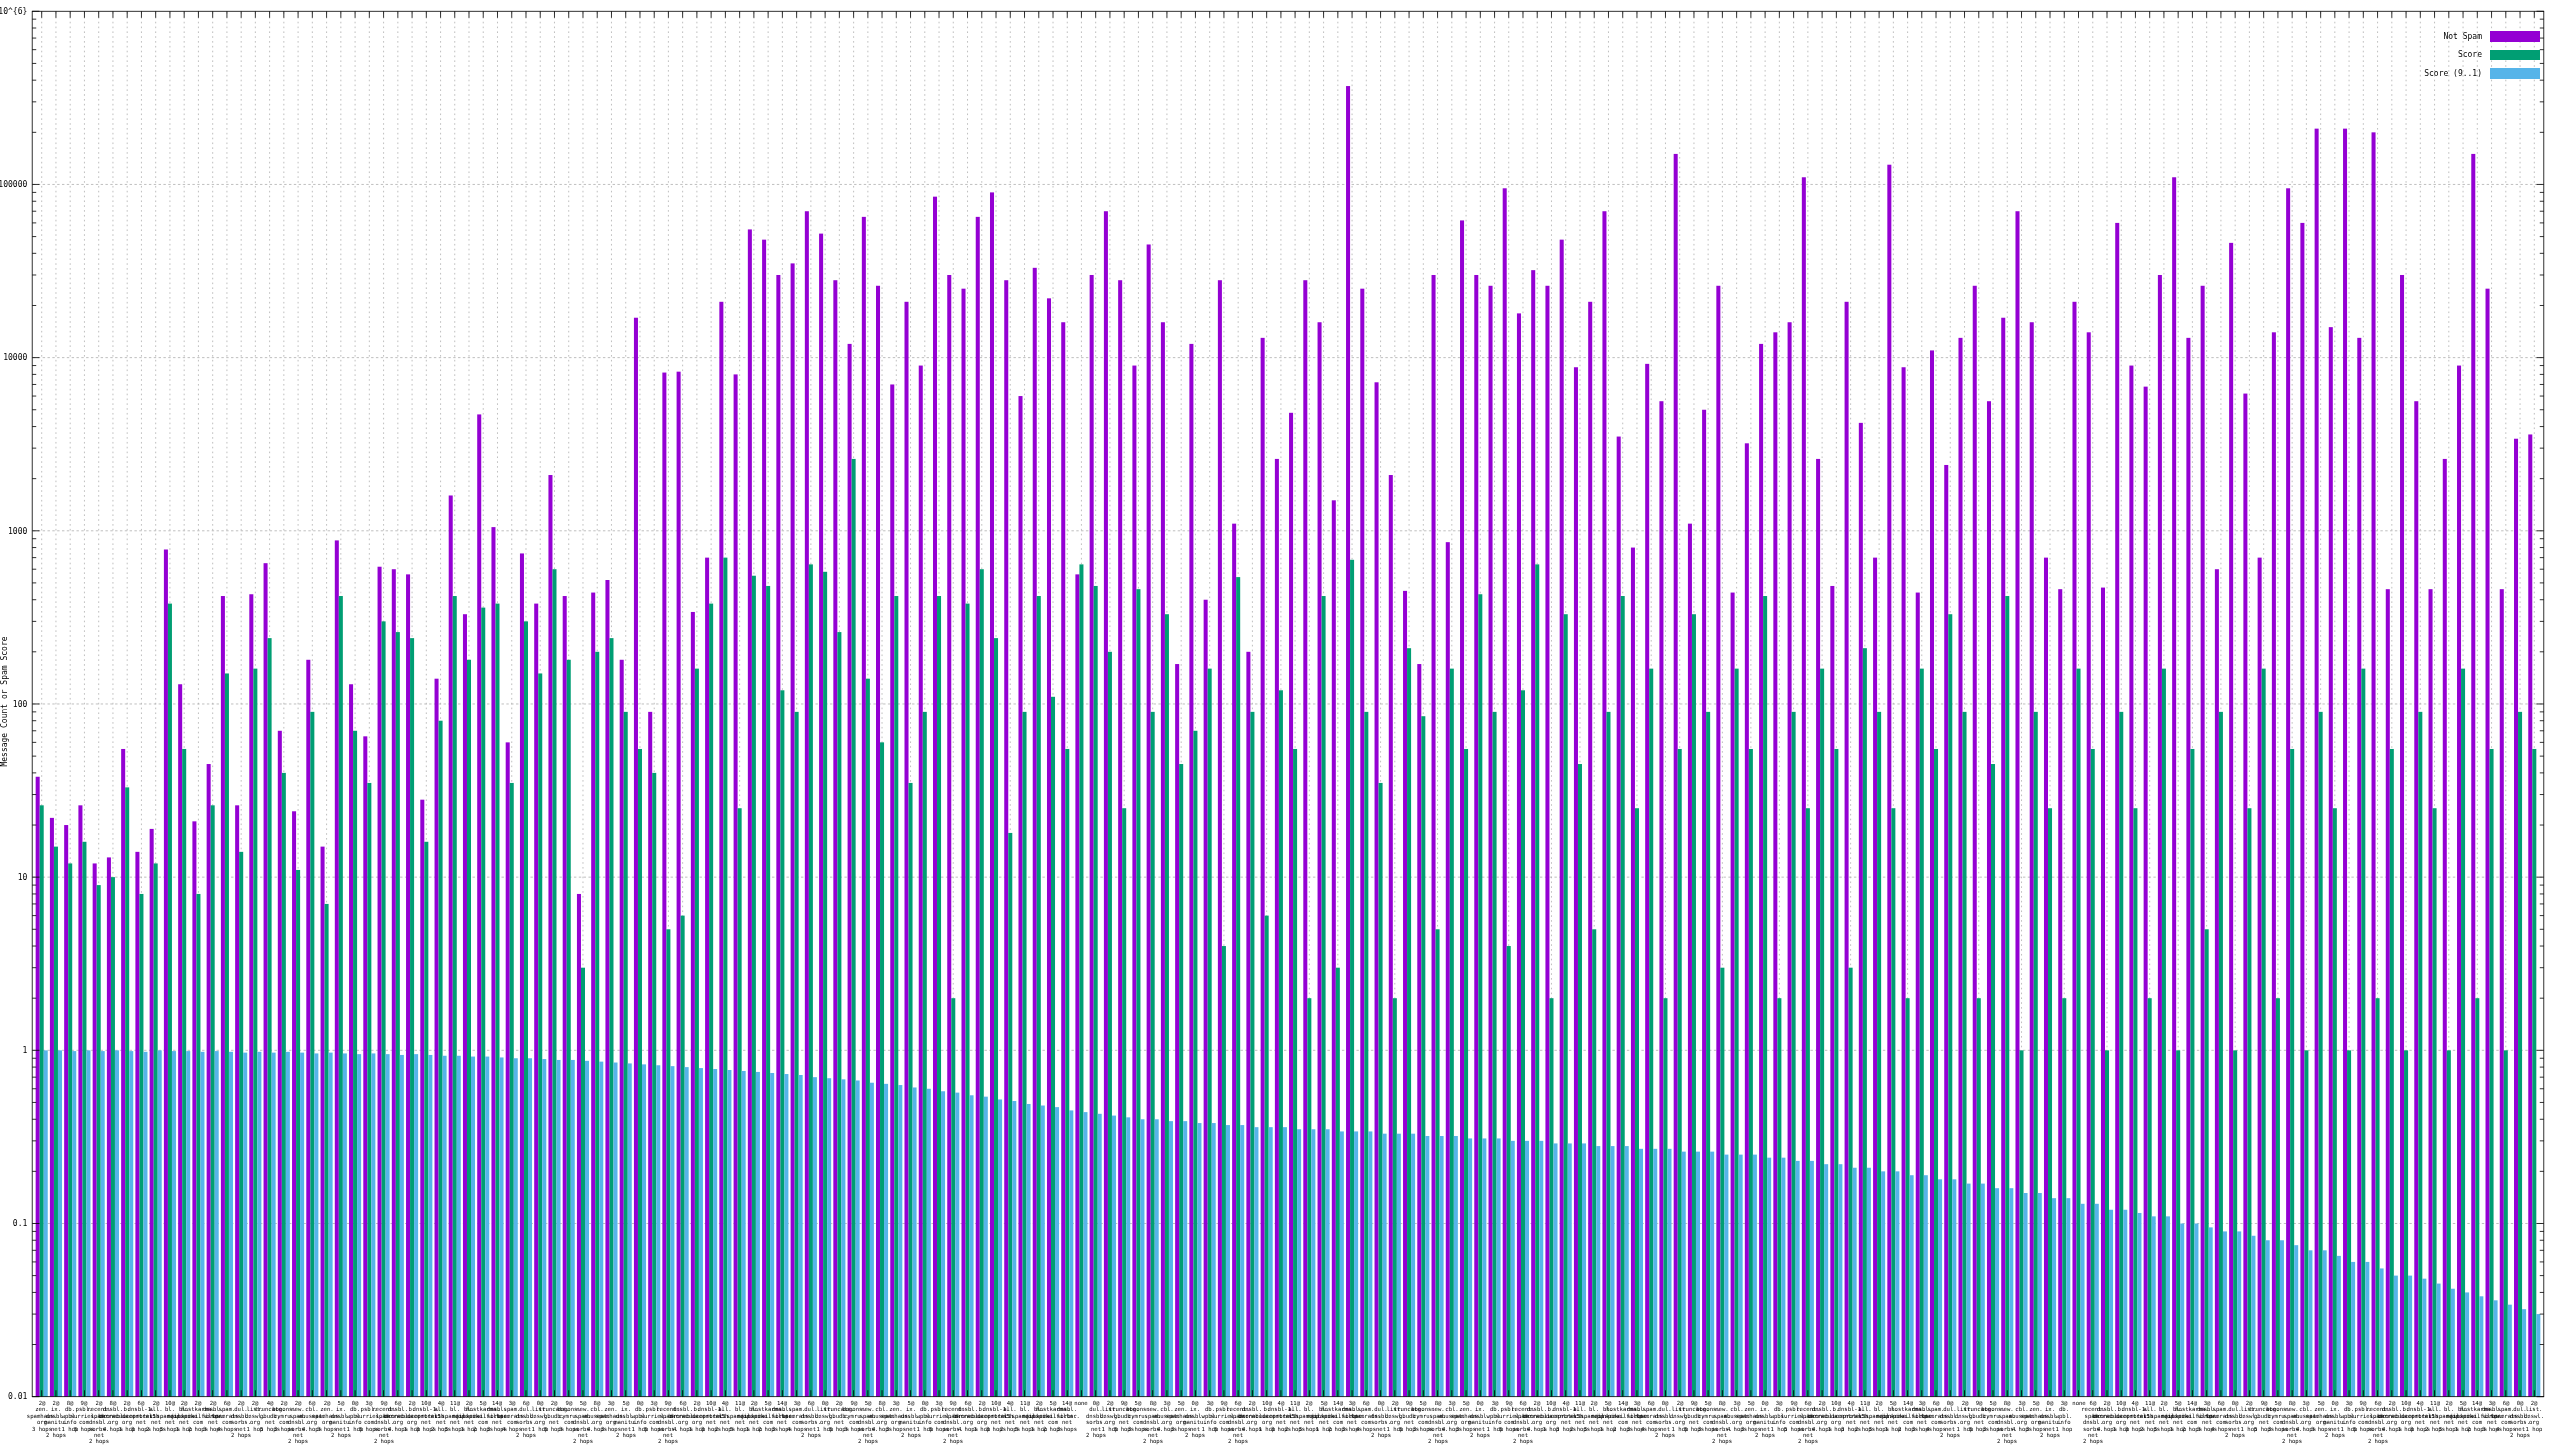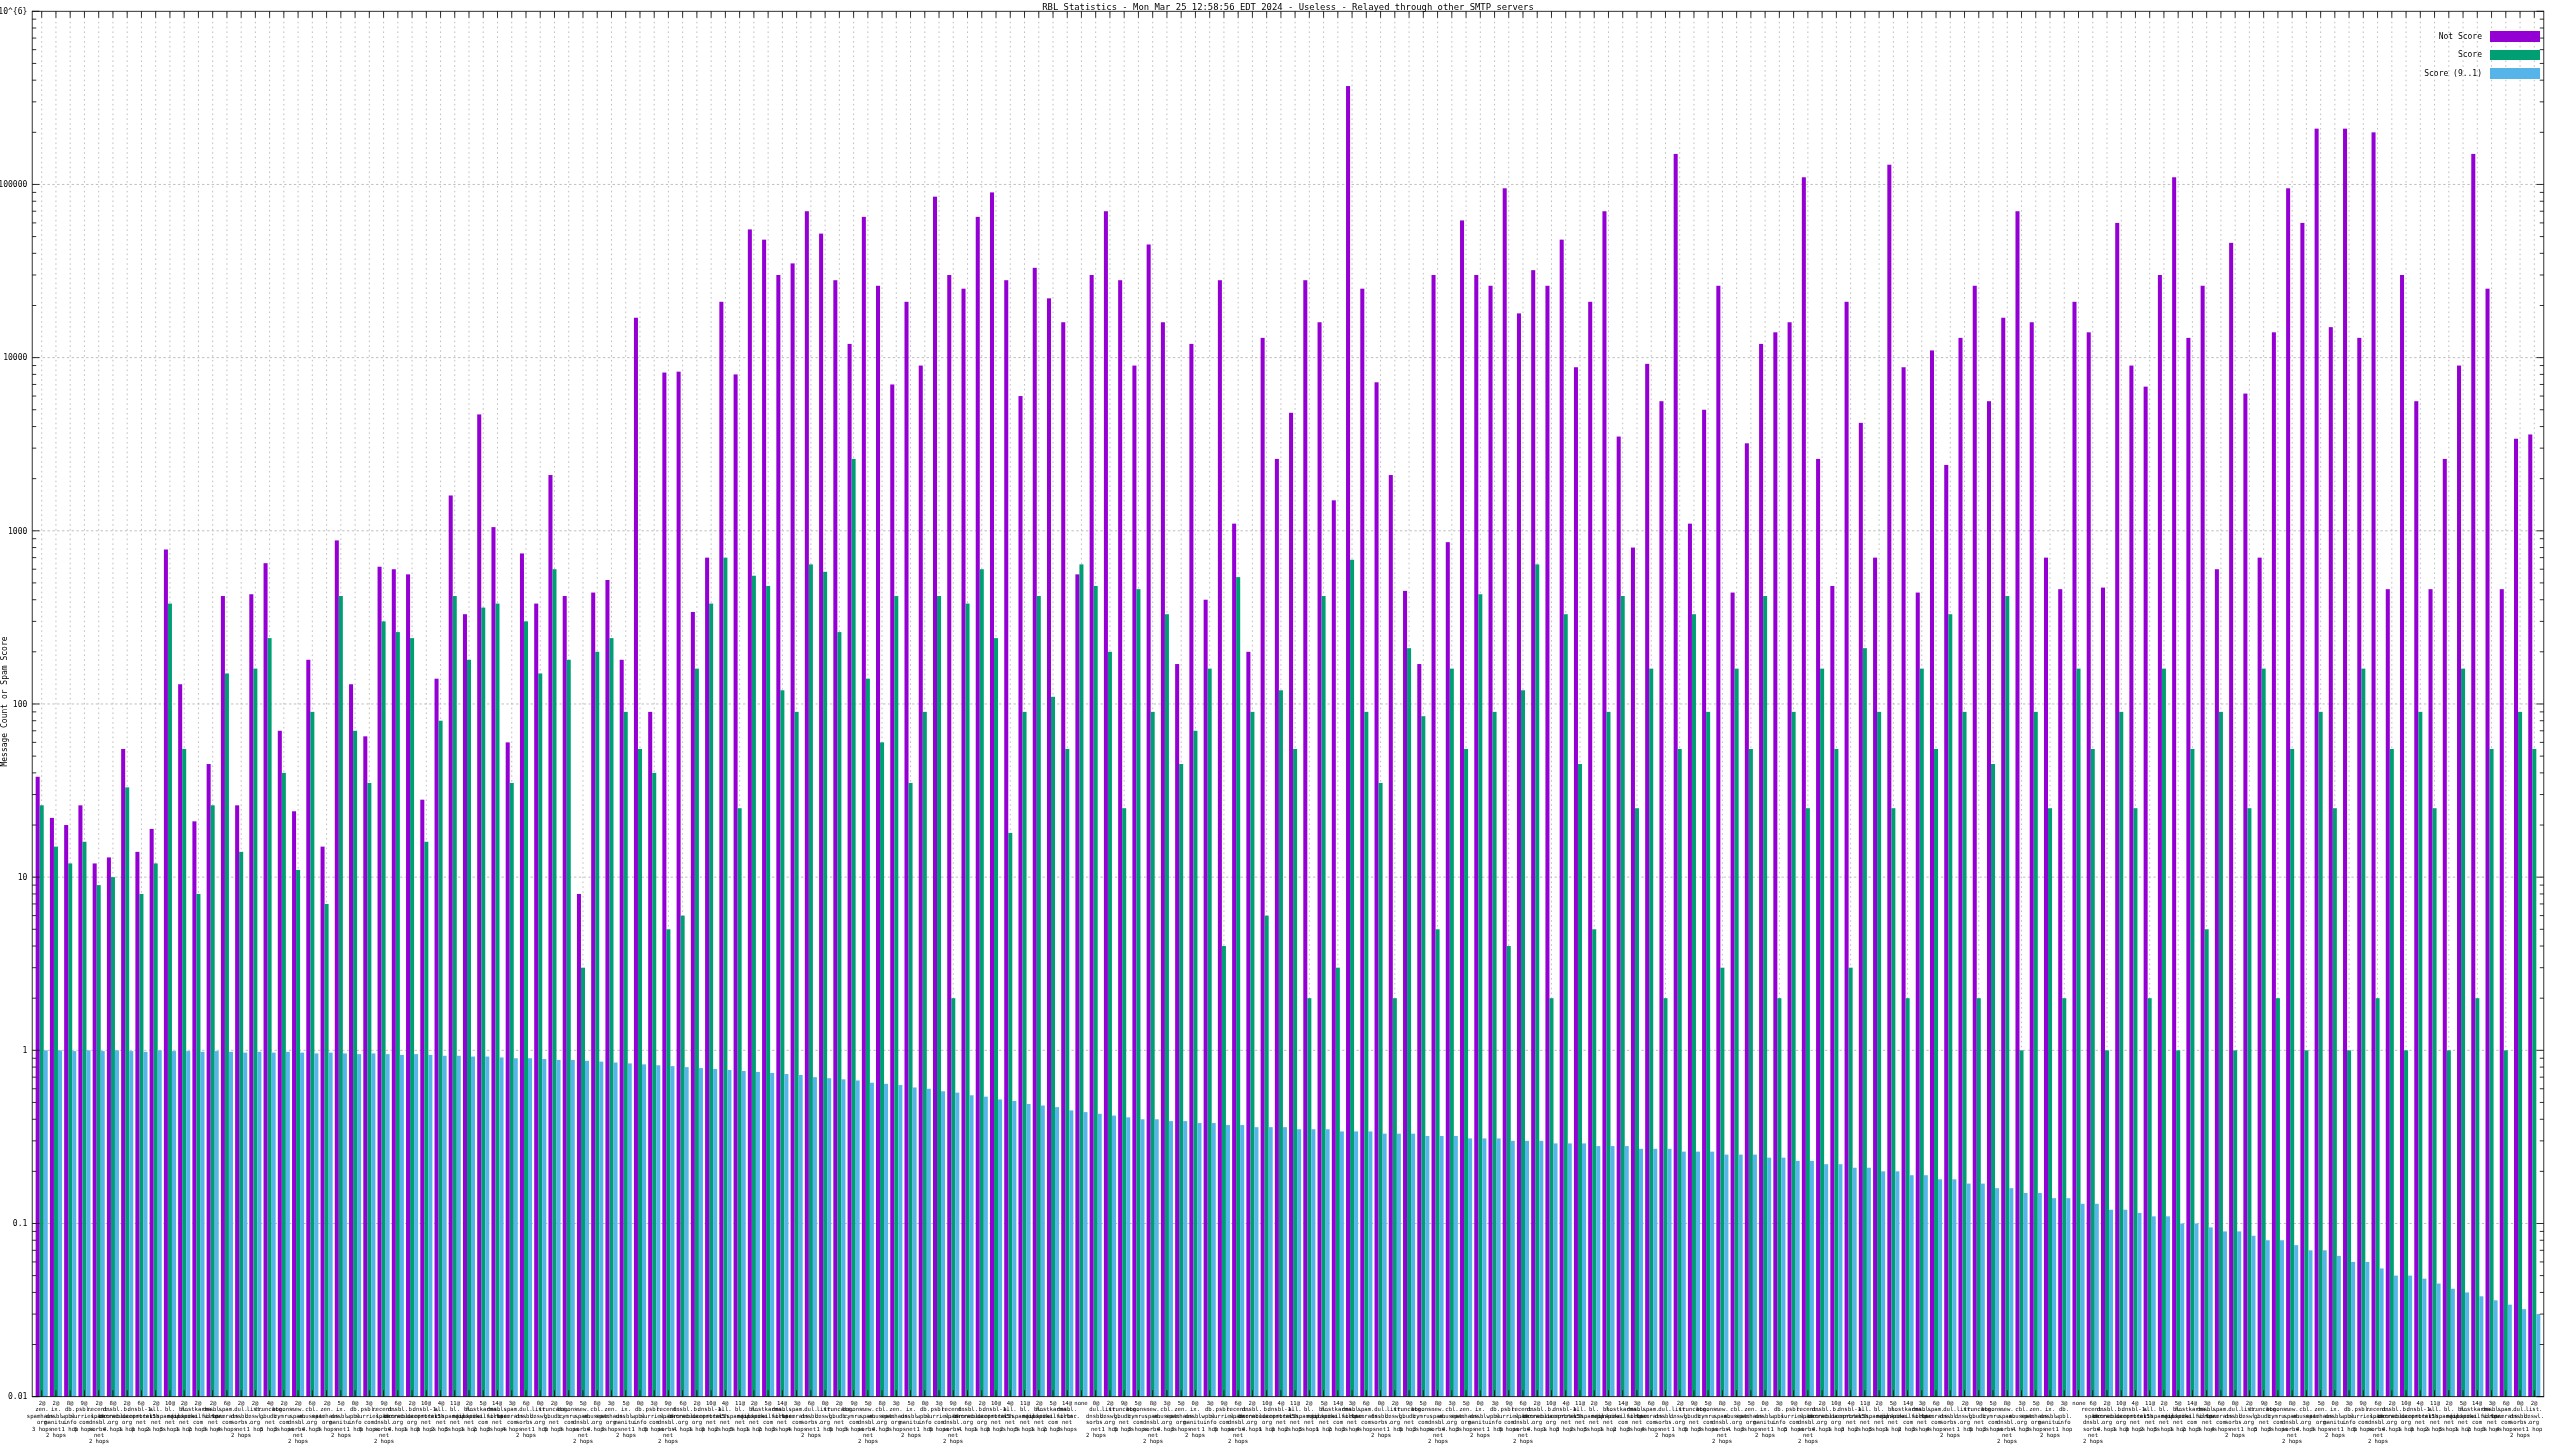--- a/index.html
+++ b/index.html
@@ -1234,25 +1234,24 @@
       <line x1="3077.4" y1="1727" x2="3077.4" y2="1735" stroke="#000"></line>
       <line x1="3095.1" y1="14" x2="3095.1" y2="22" stroke="#000"></line>
       <line x1="3095.1" y1="1727" x2="3095.1" y2="1735" stroke="#000"></line>
       <line x1="3112.8" y1="14" x2="3112.8" y2="22" stroke="#000"></line>
       <line x1="3112.8" y1="1727" x2="3112.8" y2="1735" stroke="#000"></line>
       <line x1="3130.5" y1="14" x2="3130.5" y2="22" stroke="#000"></line>
       <line x1="3130.5" y1="1727" x2="3130.5" y2="1735" stroke="#000"></line>
       <line x1="3148.2" y1="14" x2="3148.2" y2="22" stroke="#000"></line>
       <line x1="3148.2" y1="1727" x2="3148.2" y2="1735" stroke="#000"></line>
     </svg>
-  <div class="title">RBL Statistics - Mon Mar 25 12:58:56 EDT 2024 - Useless - Relayed through other SMTP servers</div>
   <div class="ylab">Message Count or Spam Score</div>
   <div class="legend">
     <div class="legend-row">
-      <span class="legend-label">Not Score</span>
+      <span class="legend-label">Not Spam</span>
       <span class="legend-swatch" style="background: rgb(148, 0, 211);"></span>
     </div>
     <div class="legend-row">
       <span class="legend-label">Score</span>
       <span class="legend-swatch" style="background: rgb(0, 158, 115);"></span>
     </div>
     <div class="legend-row">
       <span class="legend-label">Score (9..1)</span>
       <span class="legend-swatch" style="background: rgb(86, 180, 233);"></span>
     </div>

